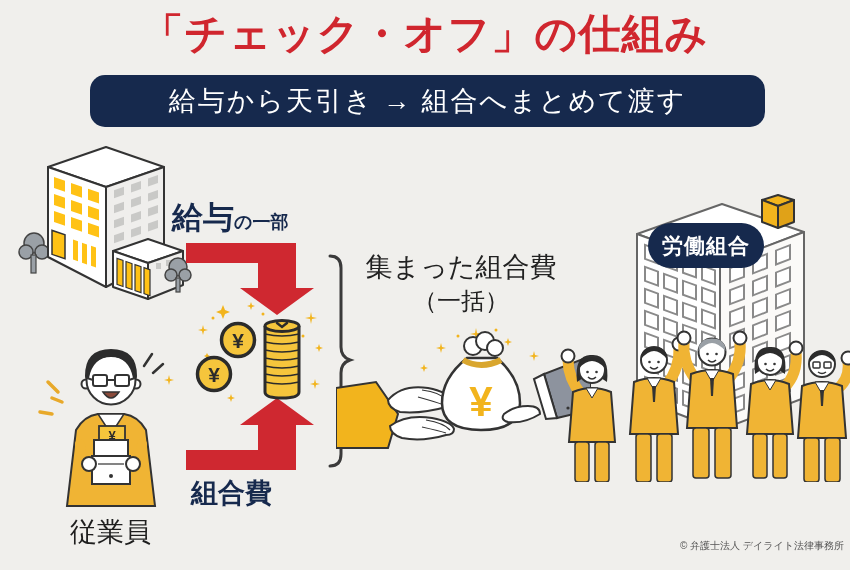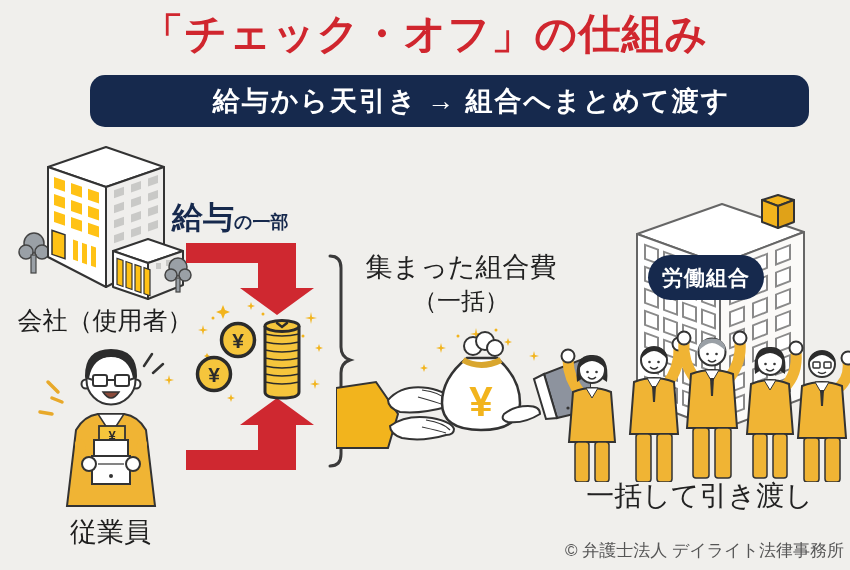--- a/index.html
+++ b/index.html
@@ -7,39 +7,39 @@
     position:relative;width:850px;height:570px;background:#f0efec;
     font-family:"Liberation Sans","DejaVu Sans",sans-serif;overflow:hidden;
   }
   .title{
     position:absolute;top:6px;left:0;width:100%;margin:0;text-align:center;
     font-size:42px;font-weight:800;color:#d0262e;letter-spacing:1px;
   }
   .banner{
     position:absolute;left:90px;top:75px;width:675px;height:52px;background:#16294d;
     border-radius:15px;display:flex;align-items:center;justify-content:center;
-    color:#ffffff;font-size:27px;font-weight:700;letter-spacing:2px;padding-left:44px;
+    color:#ffffff;font-size:27px;font-weight:400;letter-spacing:2px;
   }
   .company-label{position:absolute;left:5px;top:304px;width:200px;text-align:center;font-size:25px;color:#1e1e1e;}
   .employee-label{position:absolute;left:28px;top:514px;width:165px;text-align:center;font-size:27px;color:#1e1e1e;}
   .salary-label{position:absolute;left:172px;top:197px;color:#16294d;font-weight:700;white-space:nowrap;}
   .salary-label .big{font-size:31px;}
   .salary-label .small{font-size:18px;}
   .dues-label{position:absolute;left:191px;top:478px;color:#16294d;font-weight:700;line-height:1.15;}
   .dues-label .big{font-size:27px;}
   .dues-label .small{font-size:20px;font-weight:600;}
   .collected-label{position:absolute;left:350px;top:250px;width:222px;text-align:center;color:#222;font-size:27px;font-weight:400;line-height:1.3;}
   .collected-label .line2{font-size:24px;}
   .union-badge{
     position:absolute;left:648px;top:223px;width:116px;height:45px;background:#16294d;
     border-radius:23px;display:flex;align-items:center;justify-content:center;
-    color:#fff;font-size:21px;font-weight:700;letter-spacing:1px;z-index:5;margin-top:32px;
+    color:#fff;font-size:21px;font-weight:700;letter-spacing:1px;z-index:5;
   }
   .handover-label{position:absolute;left:572px;top:477px;width:255px;text-align:center;font-size:28px;color:#222;font-weight:500;white-space:nowrap;}
-  .copyright{position:absolute;right:6px;top:539px;font-size:17px;color:#555;}
+  .copyright{position:absolute;right:6px;top:539px;font-size:10px;color:#555;}
   svg.ill{position:absolute;}
   .svg-company{left:18px;top:143px;}
   .svg-employee{left:36px;top:340px;}
   .svg-arrow1{left:180px;top:235px;}
   .svg-arrow2{left:180px;top:395px;}
   .svg-coins{left:193px;top:296px;}
   .svg-brace{left:320px;top:252px;}
   .svg-handoff{left:336px;top:322px;}
   .svg-ubuilding{left:612px;top:192px;z-index:1;}
   .svg-crowd{left:558px;top:326px;z-index:2;}
@@ -109,21 +109,20 @@
       <rect x="138" y="120" width="5" height="6" fill="#c9c9c7"></rect>
         <rect x="148" y="117" width="5" height="6" fill="#c9c9c7"></rect>
     </g>
     <g>
       <circle cx="160" cy="124" r="9" fill="#9aa0a6" stroke="#444" stroke-width="1.5"></circle>
       <circle cx="153" cy="132" r="6" fill="#9aa0a6" stroke="#444" stroke-width="1.5"></circle>
       <circle cx="167" cy="132" r="6" fill="#9aa0a6" stroke="#444" stroke-width="1.5"></circle>
       <rect x="158" y="135" width="4" height="14" fill="#9aa0a6" stroke="#444" stroke-width="1.2"></rect>
     </g>
   </svg>
-  <div class="company-label">会社（使用者）</div>
 
   <div class="salary-label">
     <span class="big">給与</span><span class="small">の一部</span>
   </div>
 
   <svg class="ill svg-arrow1" width="145" height="90" viewBox="0 0 145 90">
     <path d="M6,8 L116,8 L116,53 L134,53 L97,80 L60,53 L78,53 L78,28 L6,28 Z" fill="#cf2830"></path>
   </svg>
 
   <svg class="ill svg-arrow2" width="145" height="85" viewBox="0 0 145 85">
@@ -155,20 +154,21 @@
       <circle cx="45" cy="44" r="16.5" fill="#f5c53c" stroke="#2b2b2b" stroke-width="3.5"></circle>
       <text x="45" y="52" text-anchor="middle" font-size="21" font-weight="bold" fill="#2b2b2b">¥</text>
     </g>
     <g>
       <circle cx="21" cy="78" r="16.5" fill="#f5c53c" stroke="#2b2b2b" stroke-width="3.5"></circle>
       <text x="21" y="86" text-anchor="middle" font-size="21" font-weight="bold" fill="#2b2b2b">¥</text>
     </g>
   </svg>
 
   <div class="dues-label">
+    <div class="big">組合費</div>
   </div>
 
   <svg class="ill svg-brace" width="38" height="218" viewBox="0 0 38 218">
     <path d="M10,4 Q21,4 21,16 L21,95 Q21,105 30,108 Q21,111 21,121 L21,202 Q21,214 10,214" fill="none" stroke="#3a3a3a" stroke-width="3" stroke-linecap="round"></path>
   </svg>
 
   <div class="collected-label">
     <div>集まった組合費</div>
     <div class="line2">（一括）</div>
   </div>
@@ -381,17 +381,16 @@
       <line x1="62" y1="124" x2="88" y2="124" stroke="#333" stroke-width="1.2"></line>
       <circle cx="75" cy="136" r="2" fill="#333"></circle>
     </g>
     <path d="M44,104 Q44,118 52,122" stroke="#f0b434" stroke-width="10" fill="none" stroke-linecap="round"></path>
     <path d="M106,104 Q106,118 98,122" stroke="#f0b434" stroke-width="10" fill="none" stroke-linecap="round"></path>
     <circle cx="53" cy="124" r="7" fill="#fff" stroke="#333" stroke-width="2"></circle>
     <circle cx="97" cy="124" r="7" fill="#fff" stroke="#333" stroke-width="2"></circle>
   </svg>
   <div class="employee-label">従業員</div>
 
-  <div class="handover-label">一括して引き渡し</div>
 
   <div class="copyright">© 弁護士法人 デイライト法律事務所</div>
 
 </div>
 
 </body></html>

